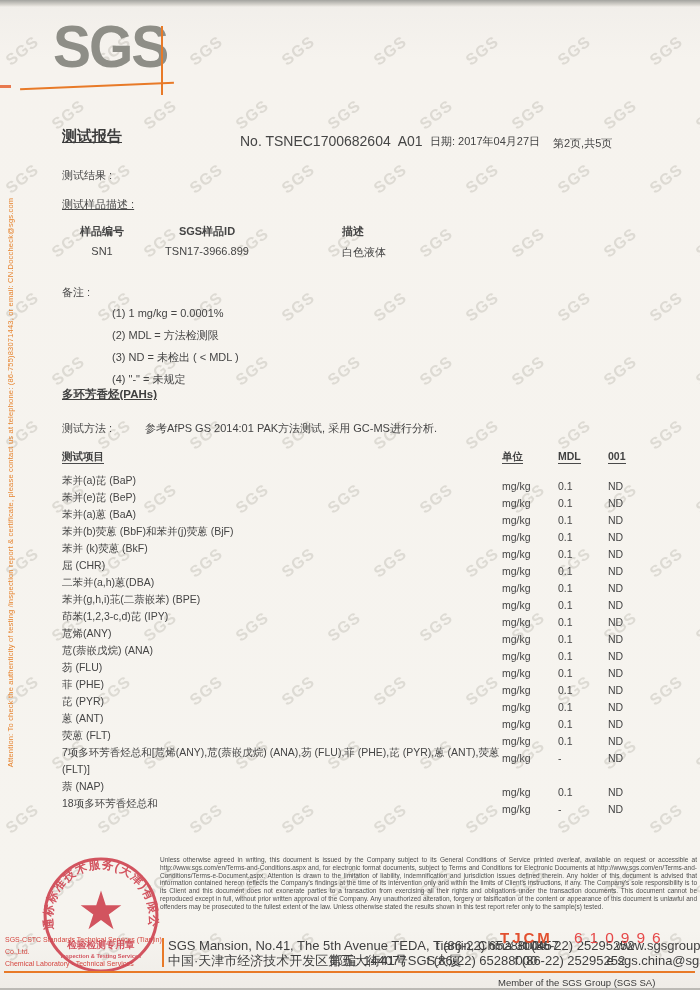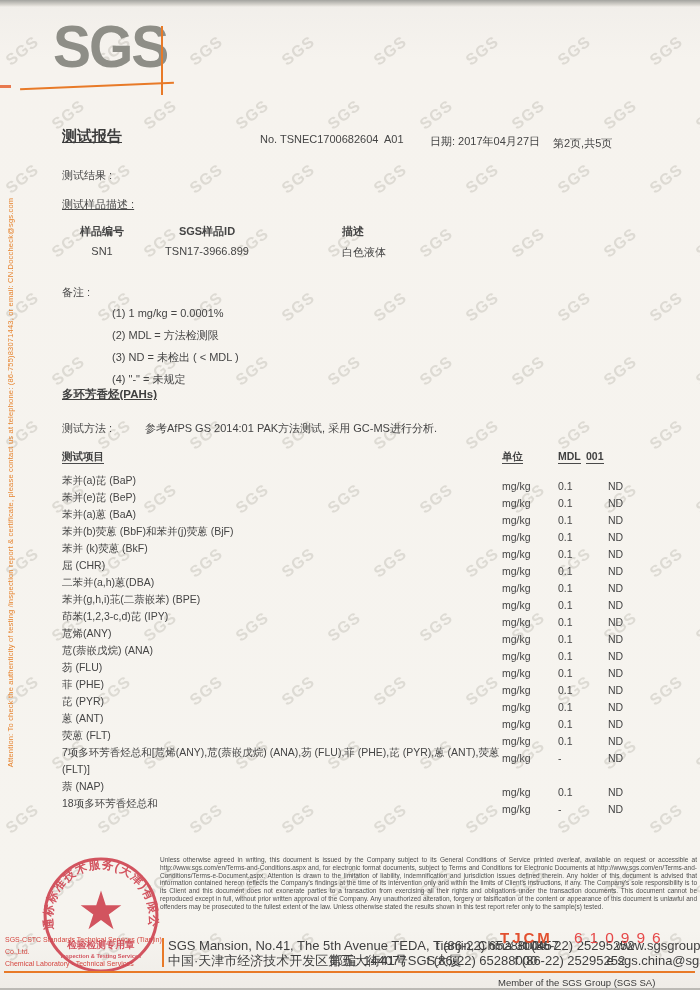--- a/index.html
+++ b/index.html
@@ -26,21 +26,21 @@
                 background:#e87a28; transform:rotate(-2.5deg); }
   .logo-vline { position:absolute; left:161px; top:26px; width:2px; height:69px; background:#e87a28; }
   .logo-edge-mark { position:absolute; left:0; top:85px; width:11px; height:3px; background:#e8794f; }
 
   
   .side-text { position:absolute; top:478px; left:-340px; width:700px; text-align:center;
                transform:rotate(-90deg); font-size:7.5px; color:#e6832e; letter-spacing:0.2px; }
 
   
   .doc-title { position:absolute; left:62px; top:127px; font-size:15px; font-weight:bold; color:#3c3c3c;text-decoration:underline; }
-  .doc-no    { position:absolute; left:260px; top:133px; font-size:11px; white-space:pre; }
+  .doc-no    { position:absolute; left:240px; top:133px; font-size:14px; white-space:pre; }
   .doc-date  { position:absolute; left:430px; top:134px; font-size:11px; }
   .doc-page  { position:absolute; left:553px; top:136px; font-size:11px; }
 
   .lbl { font-size:11px; color:#474747; }
   .results-label { position:absolute; left:62px; top:168px; }
   .sample-desc-label { position:absolute; left:62px; top:197px; text-decoration:underline; }
 
   .sample-table { position:absolute; left:72px; top:224px; width:430px; font-size:11px; }
   .sample-head, .sample-row { display:grid; grid-template-columns:60px 150px 1fr; column-gap:0; }
   .sample-head div { font-weight:bold; }
@@ -56,21 +56,21 @@
   .pahs-title { position:absolute; left:62px; top:387px; font-size:11.5px; font-weight:bold;
                 text-decoration:underline; color:#3e3e3e; }
   .method-label { position:absolute; left:62px; top:421px; }
   .method-text  { position:absolute; left:145px; top:421px; font-size:11px; }
 
   
   .rtable { position:absolute; left:62px; top:450px; width:612px; font-size:10.5px; }
   .rhead { display:flex; align-items:flex-start; height:22px; }
   .rhead .h { border-bottom:1px solid #4a4a4a; padding-bottom:1px; font-weight:bold; color:#424242; }
   .h-item { width:440px; } .h-item .h { font-weight:bold; }
-  .h-unit { width:56px; } .h-mdl { width:28px; } .h-res { width:46px; }
+  .h-unit { width:56px; } .h-mdl { width:50px; } .h-res { width:46px; }
   .trow { display:flex; align-items:flex-start; line-height:17px; }
   .c-item { width:440px; }
   .c-unit { width:56px; } .c-mdl { width:50px; } .c-res { width:46px; }
   .c-val { transform:translateY(6px); }
 
   
   .legal { position:absolute; left:160px; top:856px; width:537px; font-size:6.5px; line-height:7.8px;
            text-align:justify; color:#4e4e4e; }
   .stamp { position:absolute; left:40px; top:854px; width:122px; height:122px; z-index:2; opacity:0.9; }
   .company-red { position:absolute; left:5px; top:934px; width:175px; color:#d4453f;

